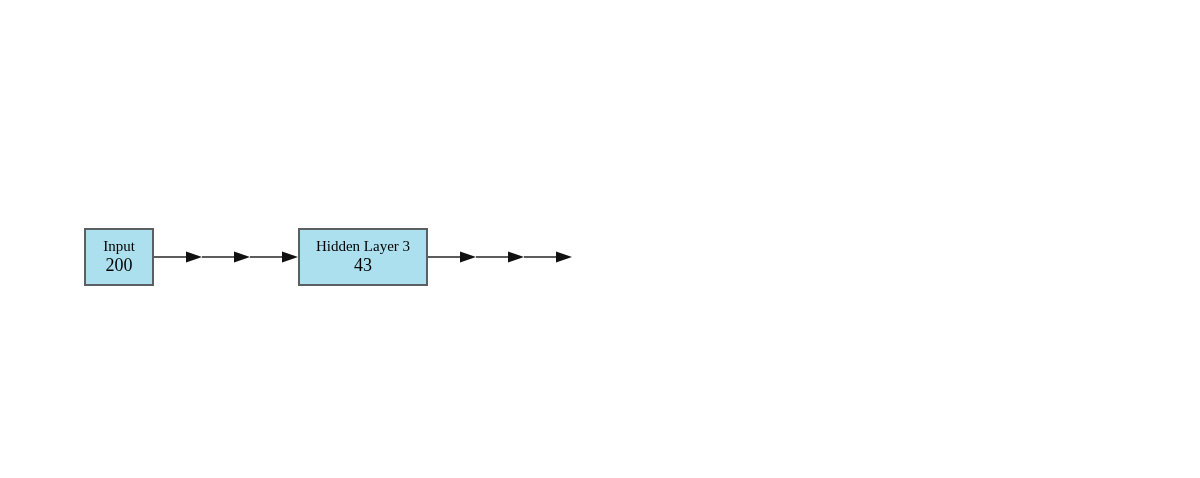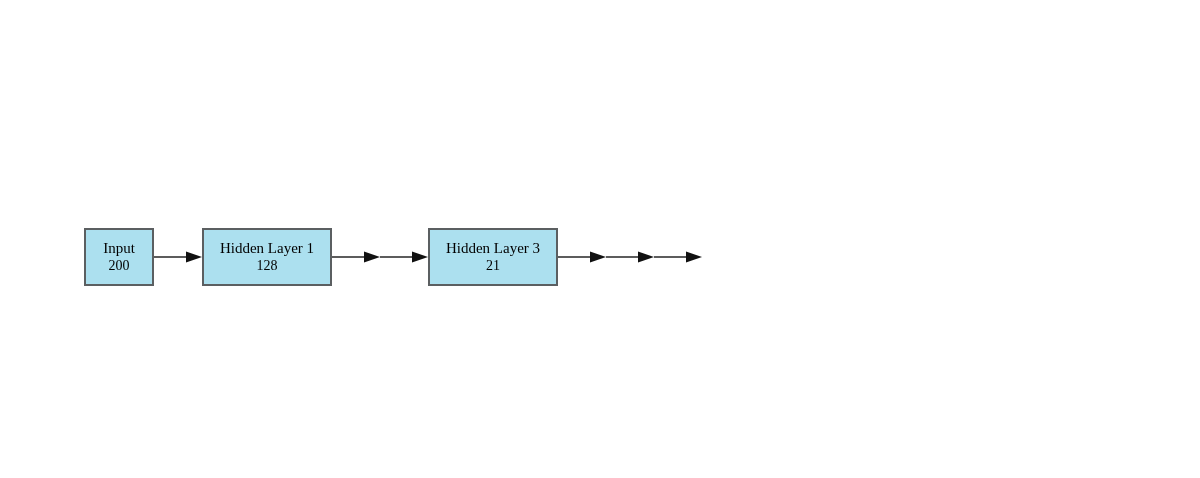--- a/index.html
+++ b/index.html
@@ -56,21 +56,21 @@
   .layer-node.hidden-node {
     width: 130px;
   }
 
   .node-label {
     font-size: 15px;
     white-space: nowrap;
   }
 
   .node-size {
-    font-size: 14px;
+    font-size: 18px;
     white-space: nowrap;
   }
 
   
   .connector {
     flex: 0 0 auto;
     height: 12px;
     display: flex;
     flex-direction: row;
     align-items: center;
@@ -96,43 +96,39 @@
       <span class="node-size">200</span>
     </div>
 
     <div class="connector connector-short">
       <svg width="48" height="12" viewBox="0 0 48 12" aria-hidden="true">
         <line x1="0" y1="6" x2="34" y2="6" stroke="#262626" stroke-width="1.6"></line>
         <polygon points="32,0.5 48,6 32,11.5" fill="#111111"></polygon>
       </svg>
     </div>
 
-    <div class="layer-node hidden-node">
-      <span class="node-label">Hidden Layer 1</span>
-      <span class="node-size">128</span>
-    </div>
 
     <div class="connector connector-mid">
       <svg width="48" height="12" viewBox="0 0 48 12" aria-hidden="true">
         <line x1="0" y1="6" x2="34" y2="6" stroke="#262626" stroke-width="1.6"></line>
         <polygon points="32,0.5 48,6 32,11.5" fill="#111111"></polygon>
       </svg>
     </div>
 
 
     <div class="connector connector-mid">
       <svg width="48" height="12" viewBox="0 0 48 12" aria-hidden="true">
         <line x1="0" y1="6" x2="34" y2="6" stroke="#262626" stroke-width="1.6"></line>
         <polygon points="32,0.5 48,6 32,11.5" fill="#111111"></polygon>
       </svg>
     </div>
 
     <div class="layer-node hidden-node">
       <span class="node-label">Hidden Layer 3</span>
-      <span class="node-size">21</span>
+      <span class="node-size">43</span>
     </div>
 
     <div class="connector connector-mid">
       <svg width="48" height="12" viewBox="0 0 48 12" aria-hidden="true">
         <line x1="0" y1="6" x2="34" y2="6" stroke="#262626" stroke-width="1.6"></line>
         <polygon points="32,0.5 48,6 32,11.5" fill="#111111"></polygon>
       </svg>
     </div>
 
 

